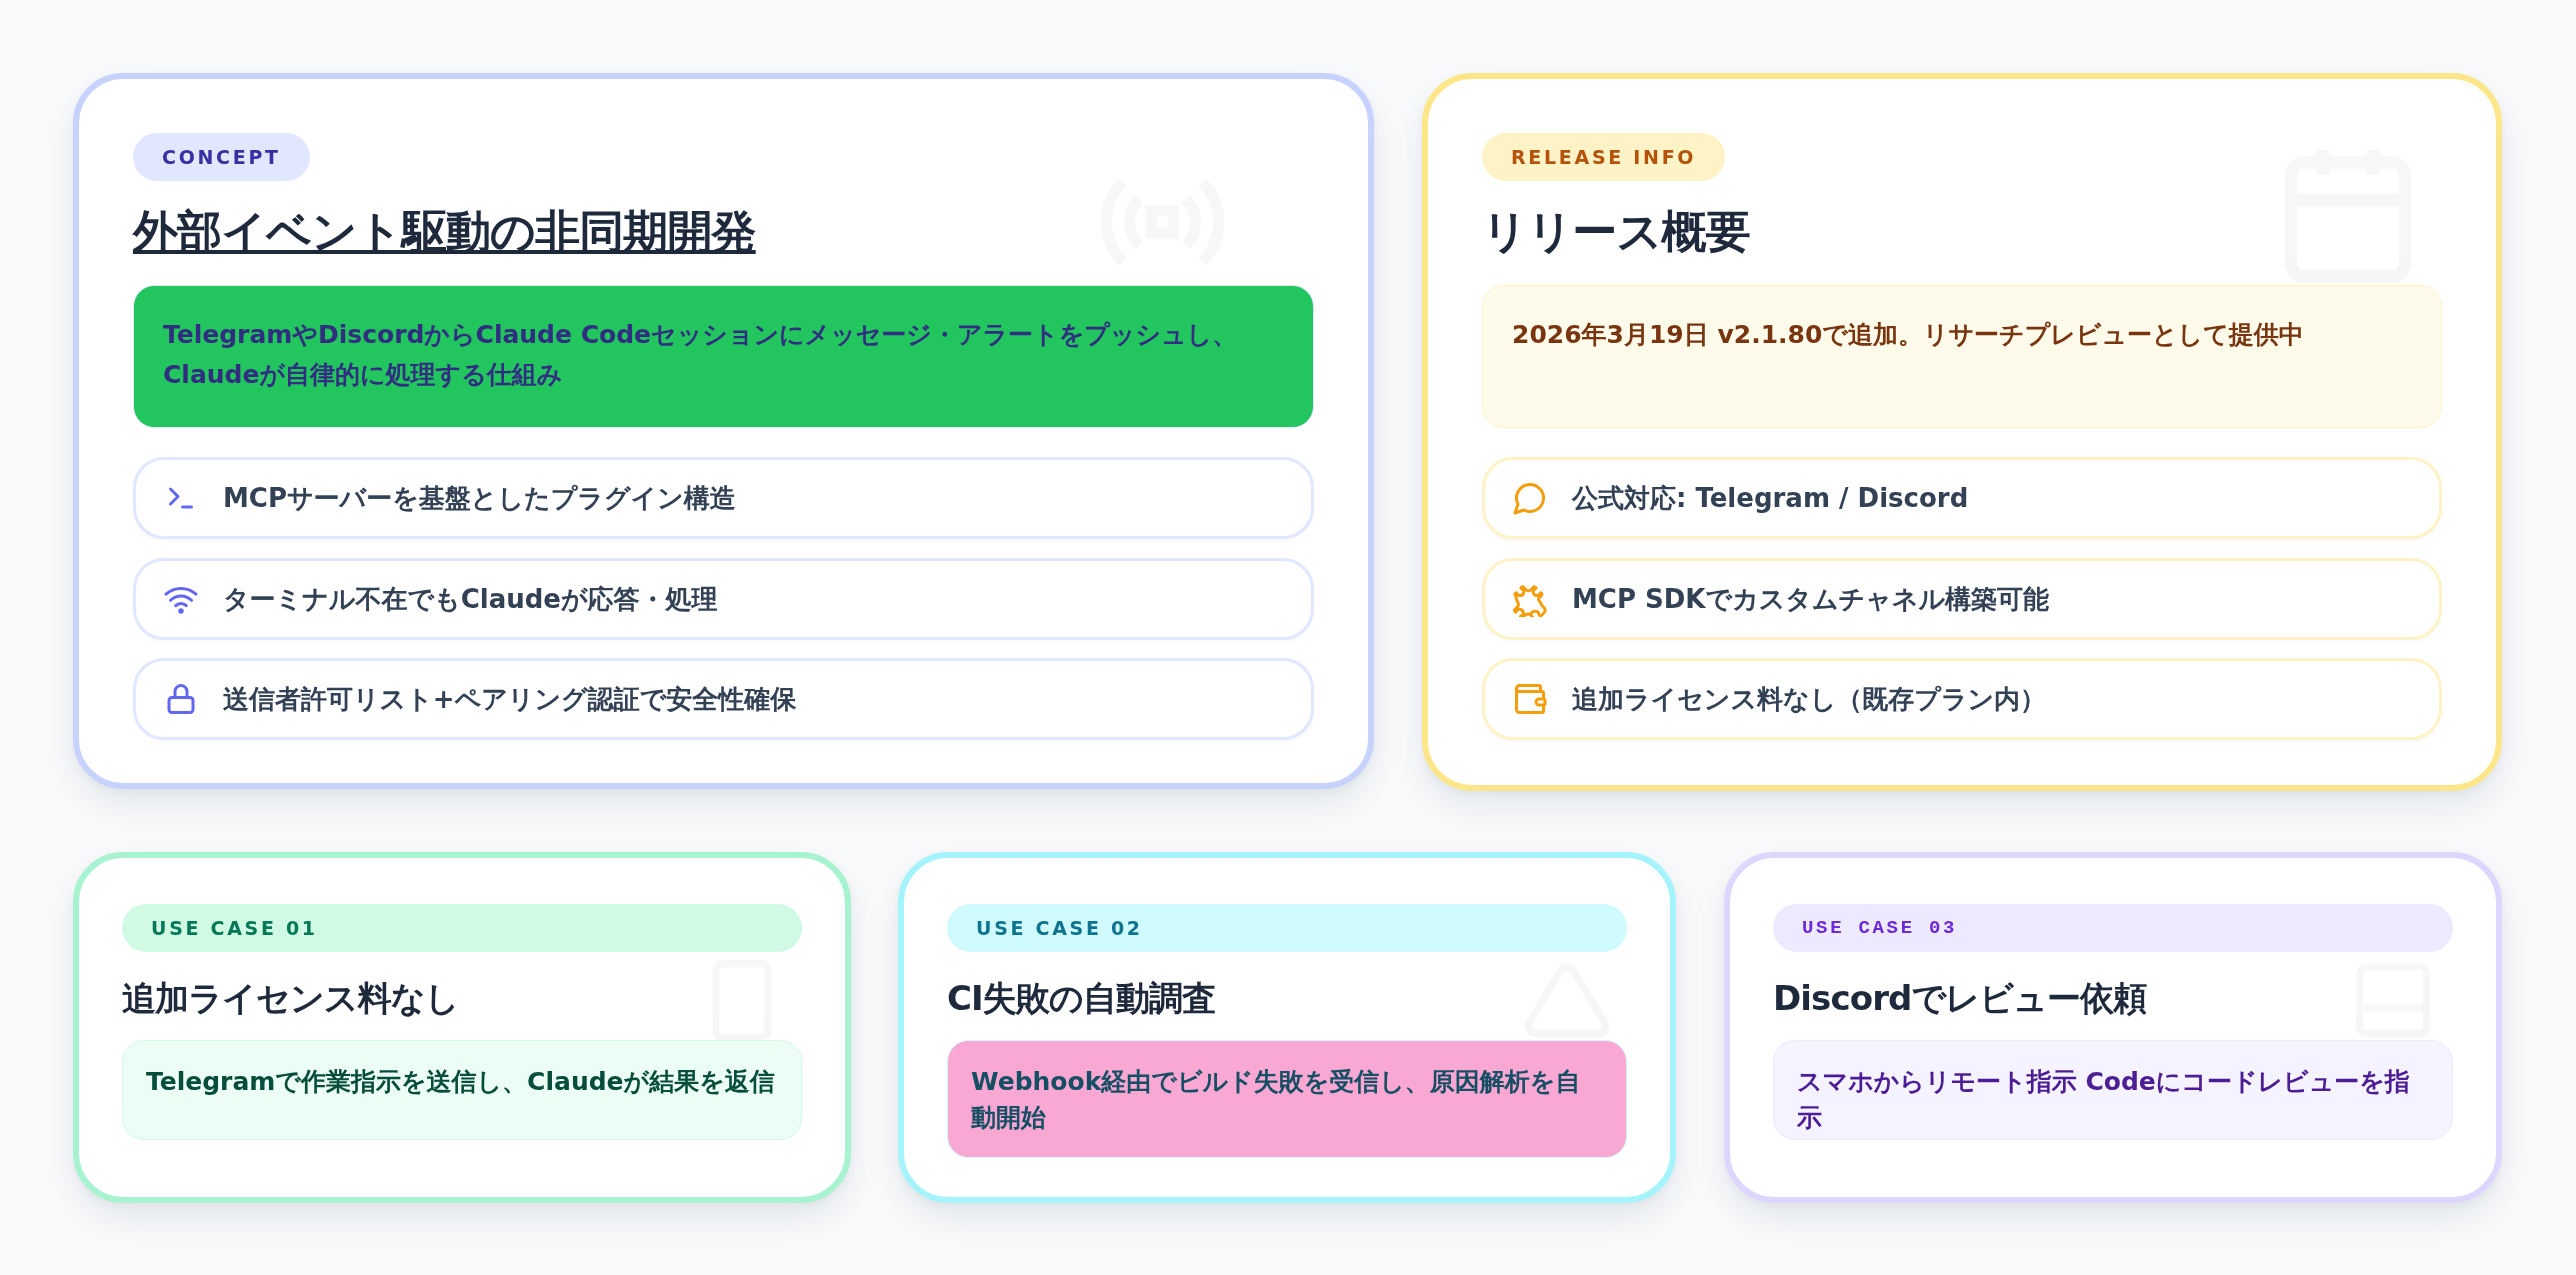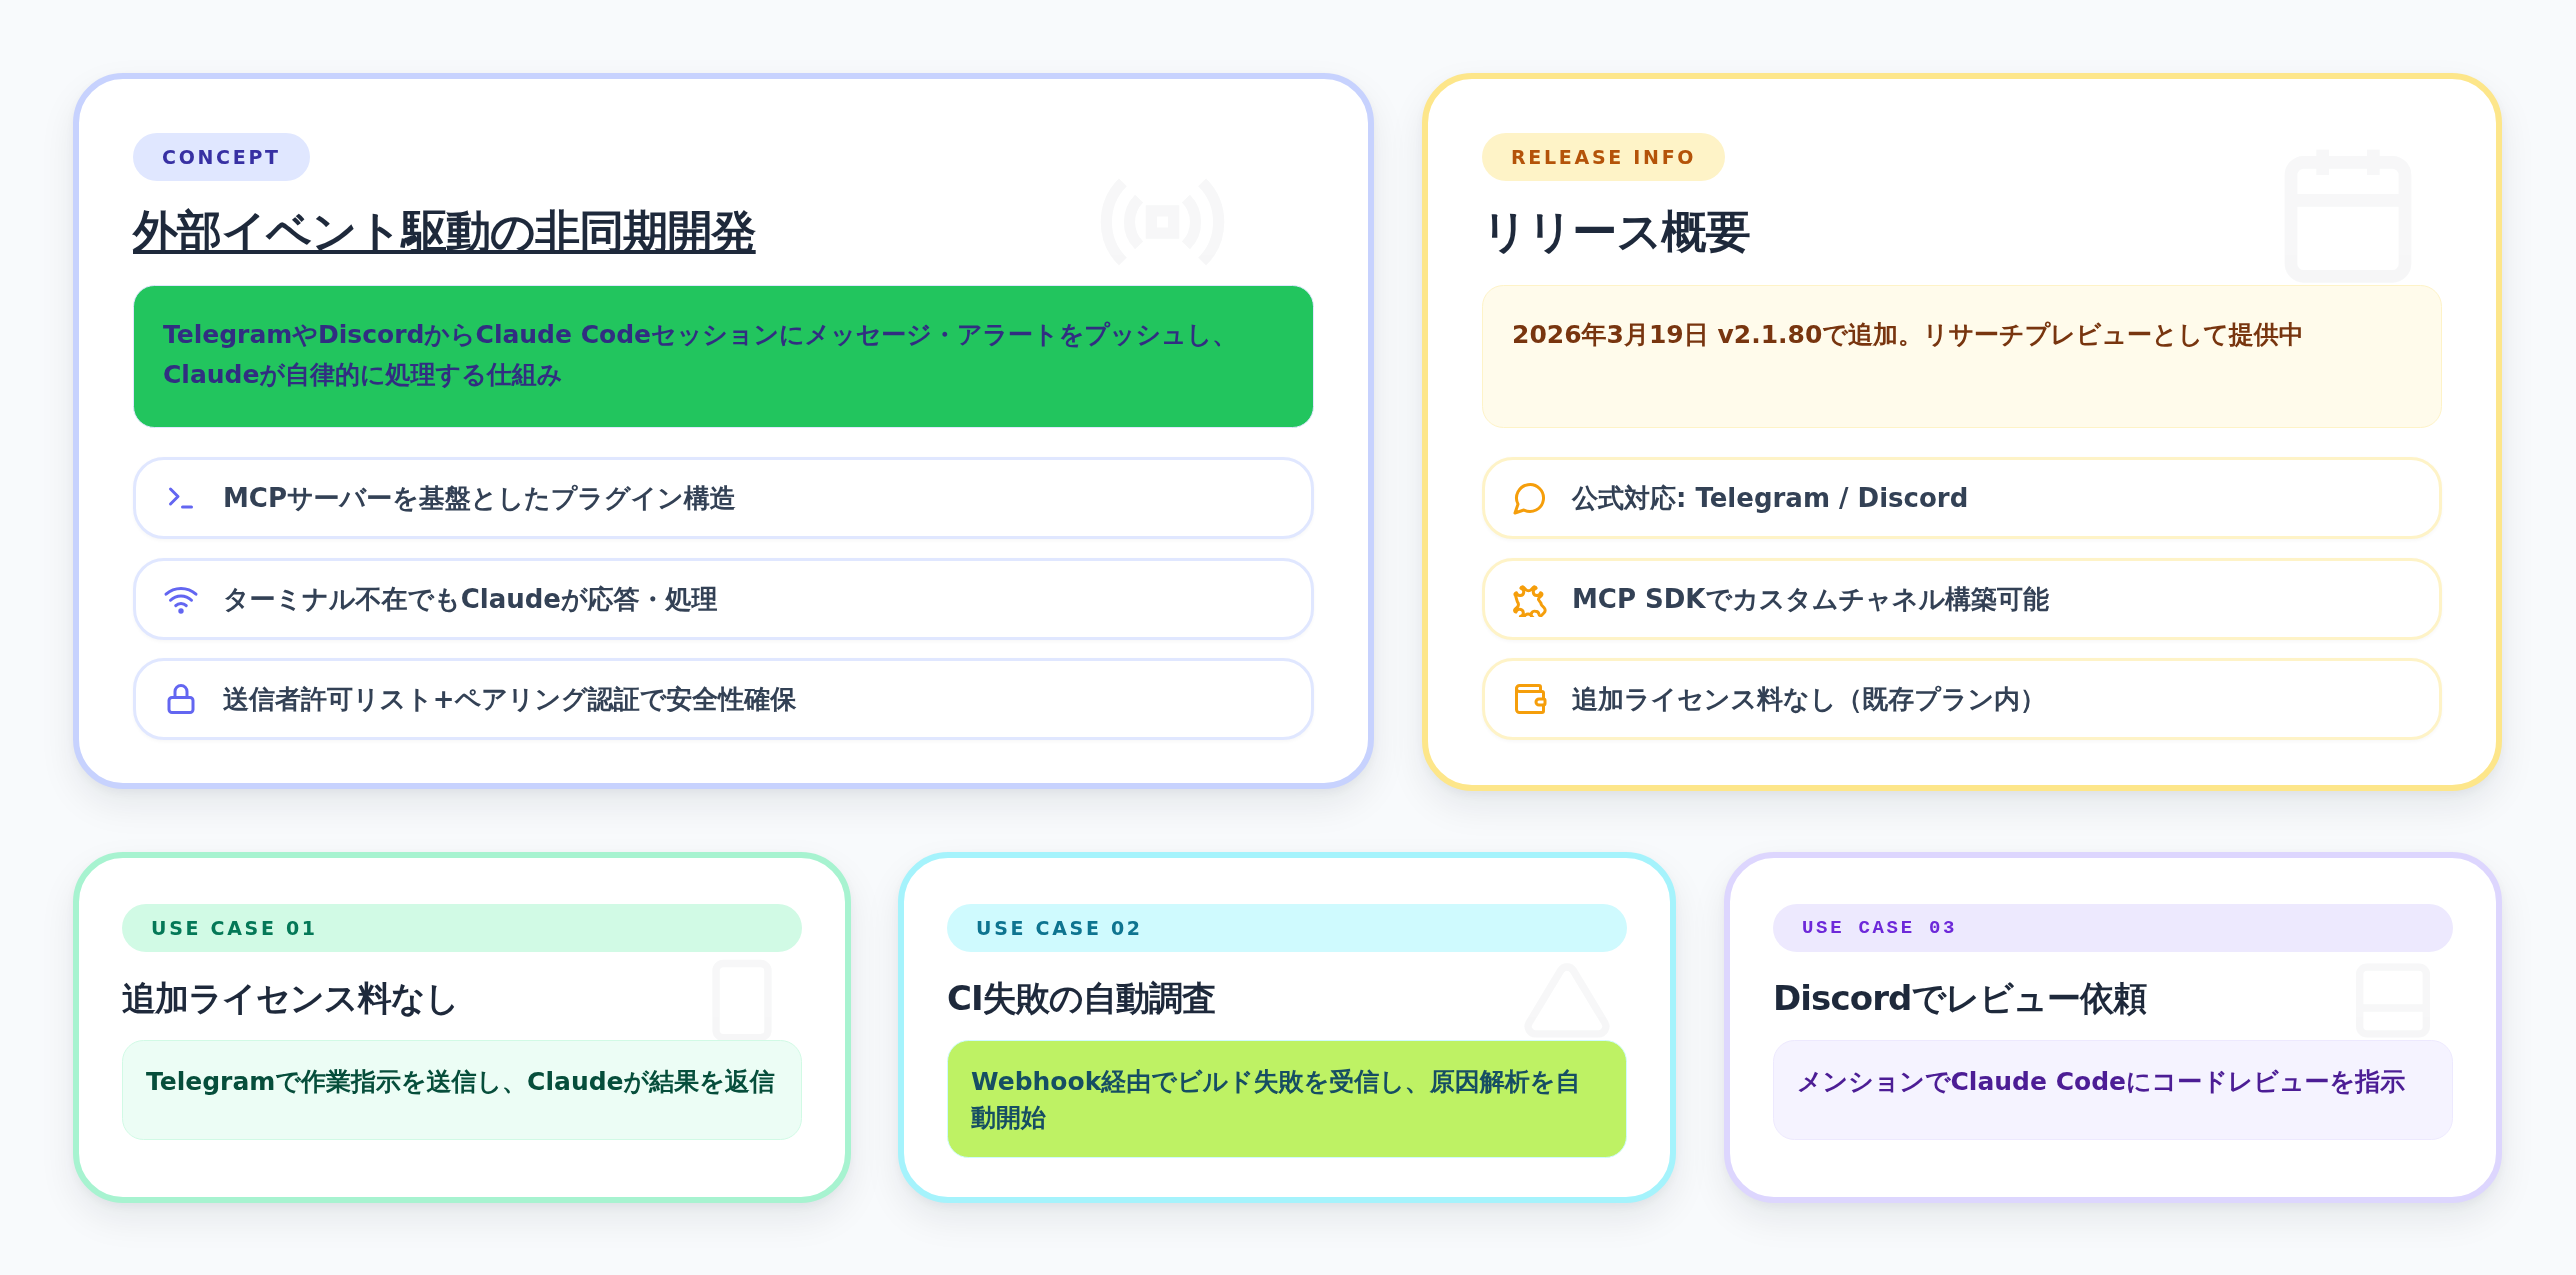--- a/index.html
+++ b/index.html
@@ -69,21 +69,21 @@
   
   .uc { top: 852px; height: 351px; width: 778px; }
   .uc .badge { position: absolute; left: 43px; right: 43px; top: 46px; height: 48px; line-height: 48px; padding: 0 29px; font-size: 19px; border-radius: 24px; }
   .uc .title { position: absolute; left: 43px; top: 118px; font-size: 34px; }
   .uc .desc { position: absolute; left: 43px; right: 43px; top: 182px; padding: 23px 23px; font-size: 25px; line-height: 1.45; }
   #uc1 { left: 73px; border-color: #a7f3d0; }
   #uc1 .badge { background: #d1fae5; color: #047857; }
   #uc1 .desc { background: #ecfdf5; border-color: #d1fae5; color: #064e3b; height: 100px; }
   #uc2 { left: 898px; border-color: #a5f3fc; }
   #uc2 .badge { background: #cffafe; color: #0e7490; }
-  #uc2 .desc { background: #bef264; border-color: #cffafe; color: #164e63; height: 118px; }
+  #uc2 .desc { background: #f9a8d4; border-color: #cffafe; color: #164e63; height: 118px; }
   #uc3 { left: 1724px; border-color: #ddd6fe; }
   #uc3 .badge { background: #ede9fe; color: #6d28d9; font-family: Liberation Mono, monospace; }
   #uc3 .desc { background: #f5f3ff; border-color: #ede9fe; color: #4c1d95; height: 100px; }
 </style>
 </head>
 <body>
 
 <section class="card" id="concept">
   <svg class="bg-icon" style="right:134px; top:76px;" width="143" height="134" viewBox="0 0 24 24" fill="none" stroke="#1e293b" stroke-width="2">
     <path d="M4.9 4.9a10 10 0 0 0 0 14.2M19.1 4.9a10 10 0 0 1 0 14.2M7.8 7.8a6 6 0 0 0 0 8.4M16.2 7.8a6 6 0 0 1 0 8.4"></path>
@@ -181,15 +181,15 @@
   <p class="desc">Webhook経由でビルド失敗を受信し、原因解析を自動開始</p>
 </section>
 
 <section class="card uc" id="uc3">
   <svg class="bg-icon" style="right:54px; top:98px;" width="98" height="89" viewBox="0 0 24 24" fill="none" stroke="#1e293b" stroke-width="2">
       <rect x="3" y="3" width="18" height="18" rx="2"></rect>
       <line x1="3" y1="14" x2="21" y2="14"></line>
     </svg>
   <span class="badge">USE CASE 03</span>
   <h2 class="title">Discordでレビュー依頼</h2>
-  <p class="desc">メンションでClaude Codeにコードレビューを指示</p>
+  <p class="desc">スマホからリモート指示 Codeにコードレビューを指示</p>
 </section>
 
 
 </body></html>

